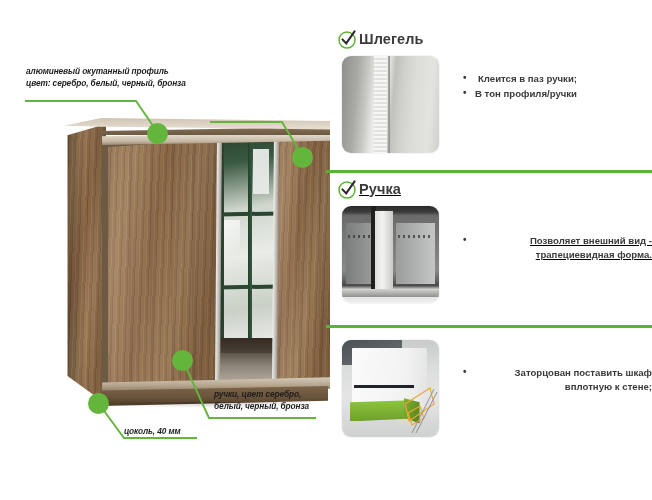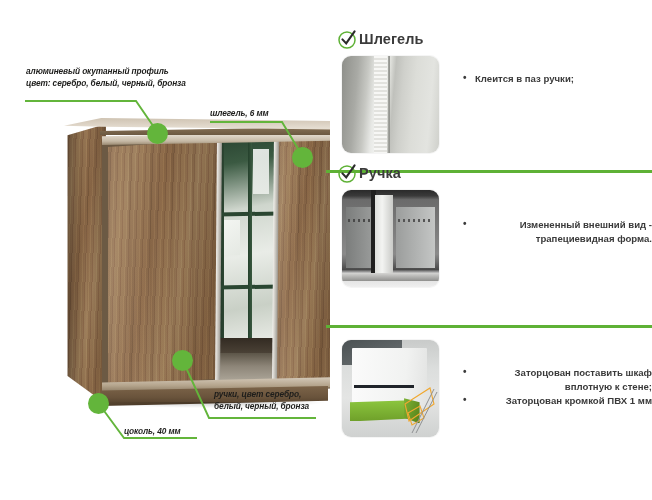--- a/index.html
+++ b/index.html
@@ -269,21 +269,20 @@
       </g>
     </svg>
 
     <div class="dot" style="left:123px;  top:123px;"></div>
     <div class="dot" style="left:268px;  top:147px;"></div>
     <div class="dot" style="left:148px;  top:350px;"></div>
     <div class="dot" style="left:64px;   top:393px;"></div>
 
     <div class="callout-text nb" style="left:2px; top:66px; width:200px;">алюминевый окутанный профиль
 цвет: серебро, белый, черный, бронза</div>
-    <div class="callout-text nb" style="left:186px; top:108px; width:120px;">шлегель, 6 мм</div>
     <div class="callout-text nb" style="left:190px; top:389px; width:140px;">ручки, цвет серебро,
 белый, черный, бронза</div>
     <div class="callout-text nb" style="left:100px; top:426px; width:120px;">цоколь, 40 мм</div>
   </div>
 
   <div id="right-panel">
 
     <div class="block" style="top:28px;">
       <div class="block-head">
         <span class="check-icon">
@@ -295,28 +294,29 @@
         <span class="block-title">Шлегель</span>
       </div>
       <div class="block-body">
         <div class="thumb" id="thumb-shlegel">
           <div class="brush"></div>
           <div class="edge"></div>
         </div>
         <div class="bullets">
           <ul>
             <li>Клеится в паз ручки;</li>
+            <li>В тон профиля/ручки</li>
           </ul>
         </div>
       </div>
     </div>
 
     <div class="divider" style="top:170px;"></div>
 
-    <div class="block" style="top:162px;">
+    <div class="block" style="top:178px;text-decoration:underline;">
       <div class="block-head">
         <span class="check-icon">
           <svg viewBox="0 0 21 21" width="21" height="21">
             <circle cx="10" cy="12" r="8" fill="none" stroke="#5eb135" stroke-width="1.5"></circle>
             <path d="M5.4,11.4 L9.2,15.4 L17.6,3.4" fill="none" stroke="#2b2b2b" stroke-width="2.1" stroke-linecap="round"></path>
           </svg>
         </span>
         <span class="block-title">Ручка</span>
       </div>
       <div class="block-body">
@@ -324,21 +324,21 @@
           <div class="pan-l"></div>
           <div class="pan-r"></div>
           <div class="dark-gap"></div>
           <div class="profile"></div>
           <div class="dots"></div>
           <div class="dots2"></div>
           <div class="rail"></div>
         </div>
         <div class="bullets mid">
           <ul>
-            <li>Измененный внешний вид - трапециевидная форма.</li>
+            <li>Позволяет внешний вид - трапециевидная форма.</li>
           </ul>
         </div>
       </div>
     </div>
 
     <div class="divider" style="top:325px;"></div>
 
     <div class="block" style="top:333px;">
       <div class="block-body">
         <div class="thumb" id="thumb-tsokol">
@@ -354,19 +354,18 @@
             </g>
             <g stroke="#8f9193" stroke-width="1" fill="none">
               <path d="M70,93 L92,49"></path>
               <path d="M74,93 L95,52"></path>
             </g>
           </svg>
         </div>
         <div class="bullets low">
           <ul>
             <li>Заторцован поставить шкаф вплотную к стене;</li>
-            <li>Заторцован кромкой ПВХ 1 мм</li>
           </ul>
         </div>
       </div>
     </div>
   </div>
 </div>
 
 </body></html>

